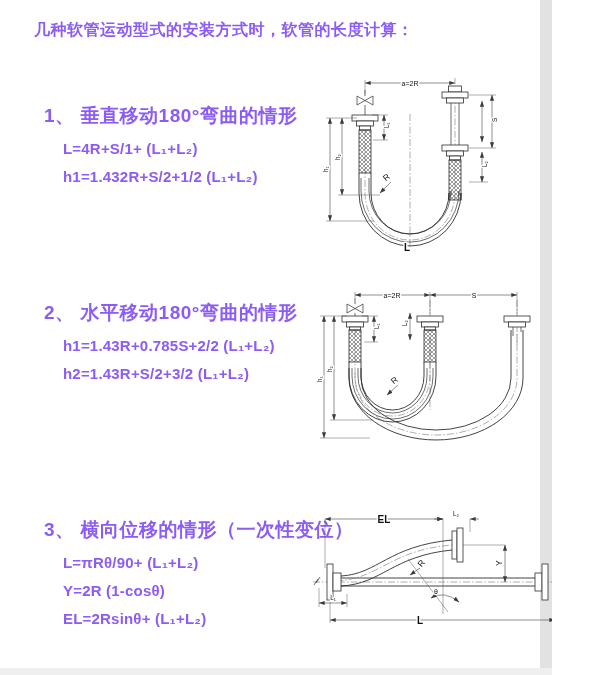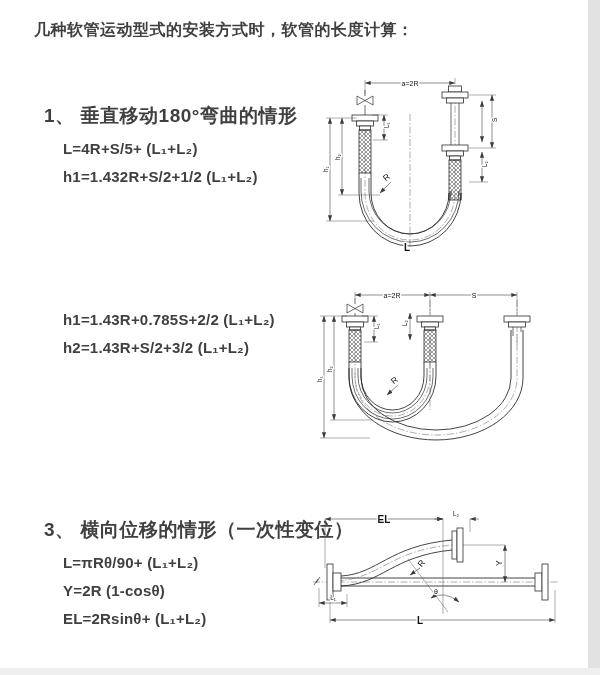--- a/index.html
+++ b/index.html
@@ -1,17 +1,17 @@
 <!DOCTYPE html>
 <html><head>
 <meta charset="utf-8">
 <style>
   html,body{margin:0;padding:0;background:#fff;}
-  .page{position:relative;width:600px;height:675px;background:#ffffff;overflow:hidden;
-        font-family:"Liberation Sans","DejaVu Sans",sans-serif;color:#404040;}
+  .page{position:relative;width:552px;height:675px;background:#ffffff;overflow:hidden;
+        font-family:"Liberation Sans","DejaVu Sans",sans-serif;color:#8b5cf6;}
   .edge-r{position:absolute;right:0;top:0;width:12px;height:100%;background:#e2e2e2;}
   .edge-b{position:absolute;left:0;bottom:0;width:100%;height:7px;background:#efefef;}
   .doc-title{position:absolute;left:34px;top:20px;font-size:16px;font-weight:700;letter-spacing:0.5px;white-space:nowrap;}
   .section{position:absolute;white-space:nowrap;}
   .sec-heading{font-size:19px;font-weight:700;letter-spacing:0.5px;}
   .sec-num{margin-right:6px;}
   .formula{font-size:15px;font-weight:700;letter-spacing:0.2px;margin-top:11px;padding-left:19px;}
   .diagram{position:absolute;}
   
   .pipe{stroke:#2f2f2f;stroke-width:0.9;fill:none;}
@@ -34,25 +34,28 @@
 <div class="page">
   <div class="edge-r"></div>
   <div class="edge-b"></div>
 
   <div class="doc-title">几种软管运动型式的安装方式时，软管的长度计算：</div>
 
   <div class="section" style="left:44px;top:103px;">
     <div class="sec-heading">
       <span class="sec-num">1、</span><span>垂直移动180°弯曲的情形</span>
     </div>
-    <div class="formula">L=4R+S/5+ (L₁+L₂)</div>
+    <div class="formula">L=4R+S/1+ (L₁+L₂)</div>
     <div class="formula">h1=1.432R+S/2+1/2 (L₁+L₂)</div>
   </div>
 
   <div class="section" style="left:44px;top:300px;">
+    <div class="sec-heading">
+      <span class="sec-num">2、</span><span>水平移动180°弯曲的情形</span>
+    </div>
     <div class="formula">h1=1.43R+0.785S+2/2 (L₁+L₂)</div>
     <div class="formula">h2=1.43R+S/2+3/2 (L₁+L₂)</div>
   </div>
 
   <div class="section" style="left:44px;top:517px;">
     <div class="sec-heading">
       <span class="sec-num">3、</span><span>横向位移的情形（一次性变位）</span>
     </div>
     <div class="formula">L=πRθ/90+ (L₁+L₂)</div>
     <div class="formula">Y=2R (1-cosθ)</div>

